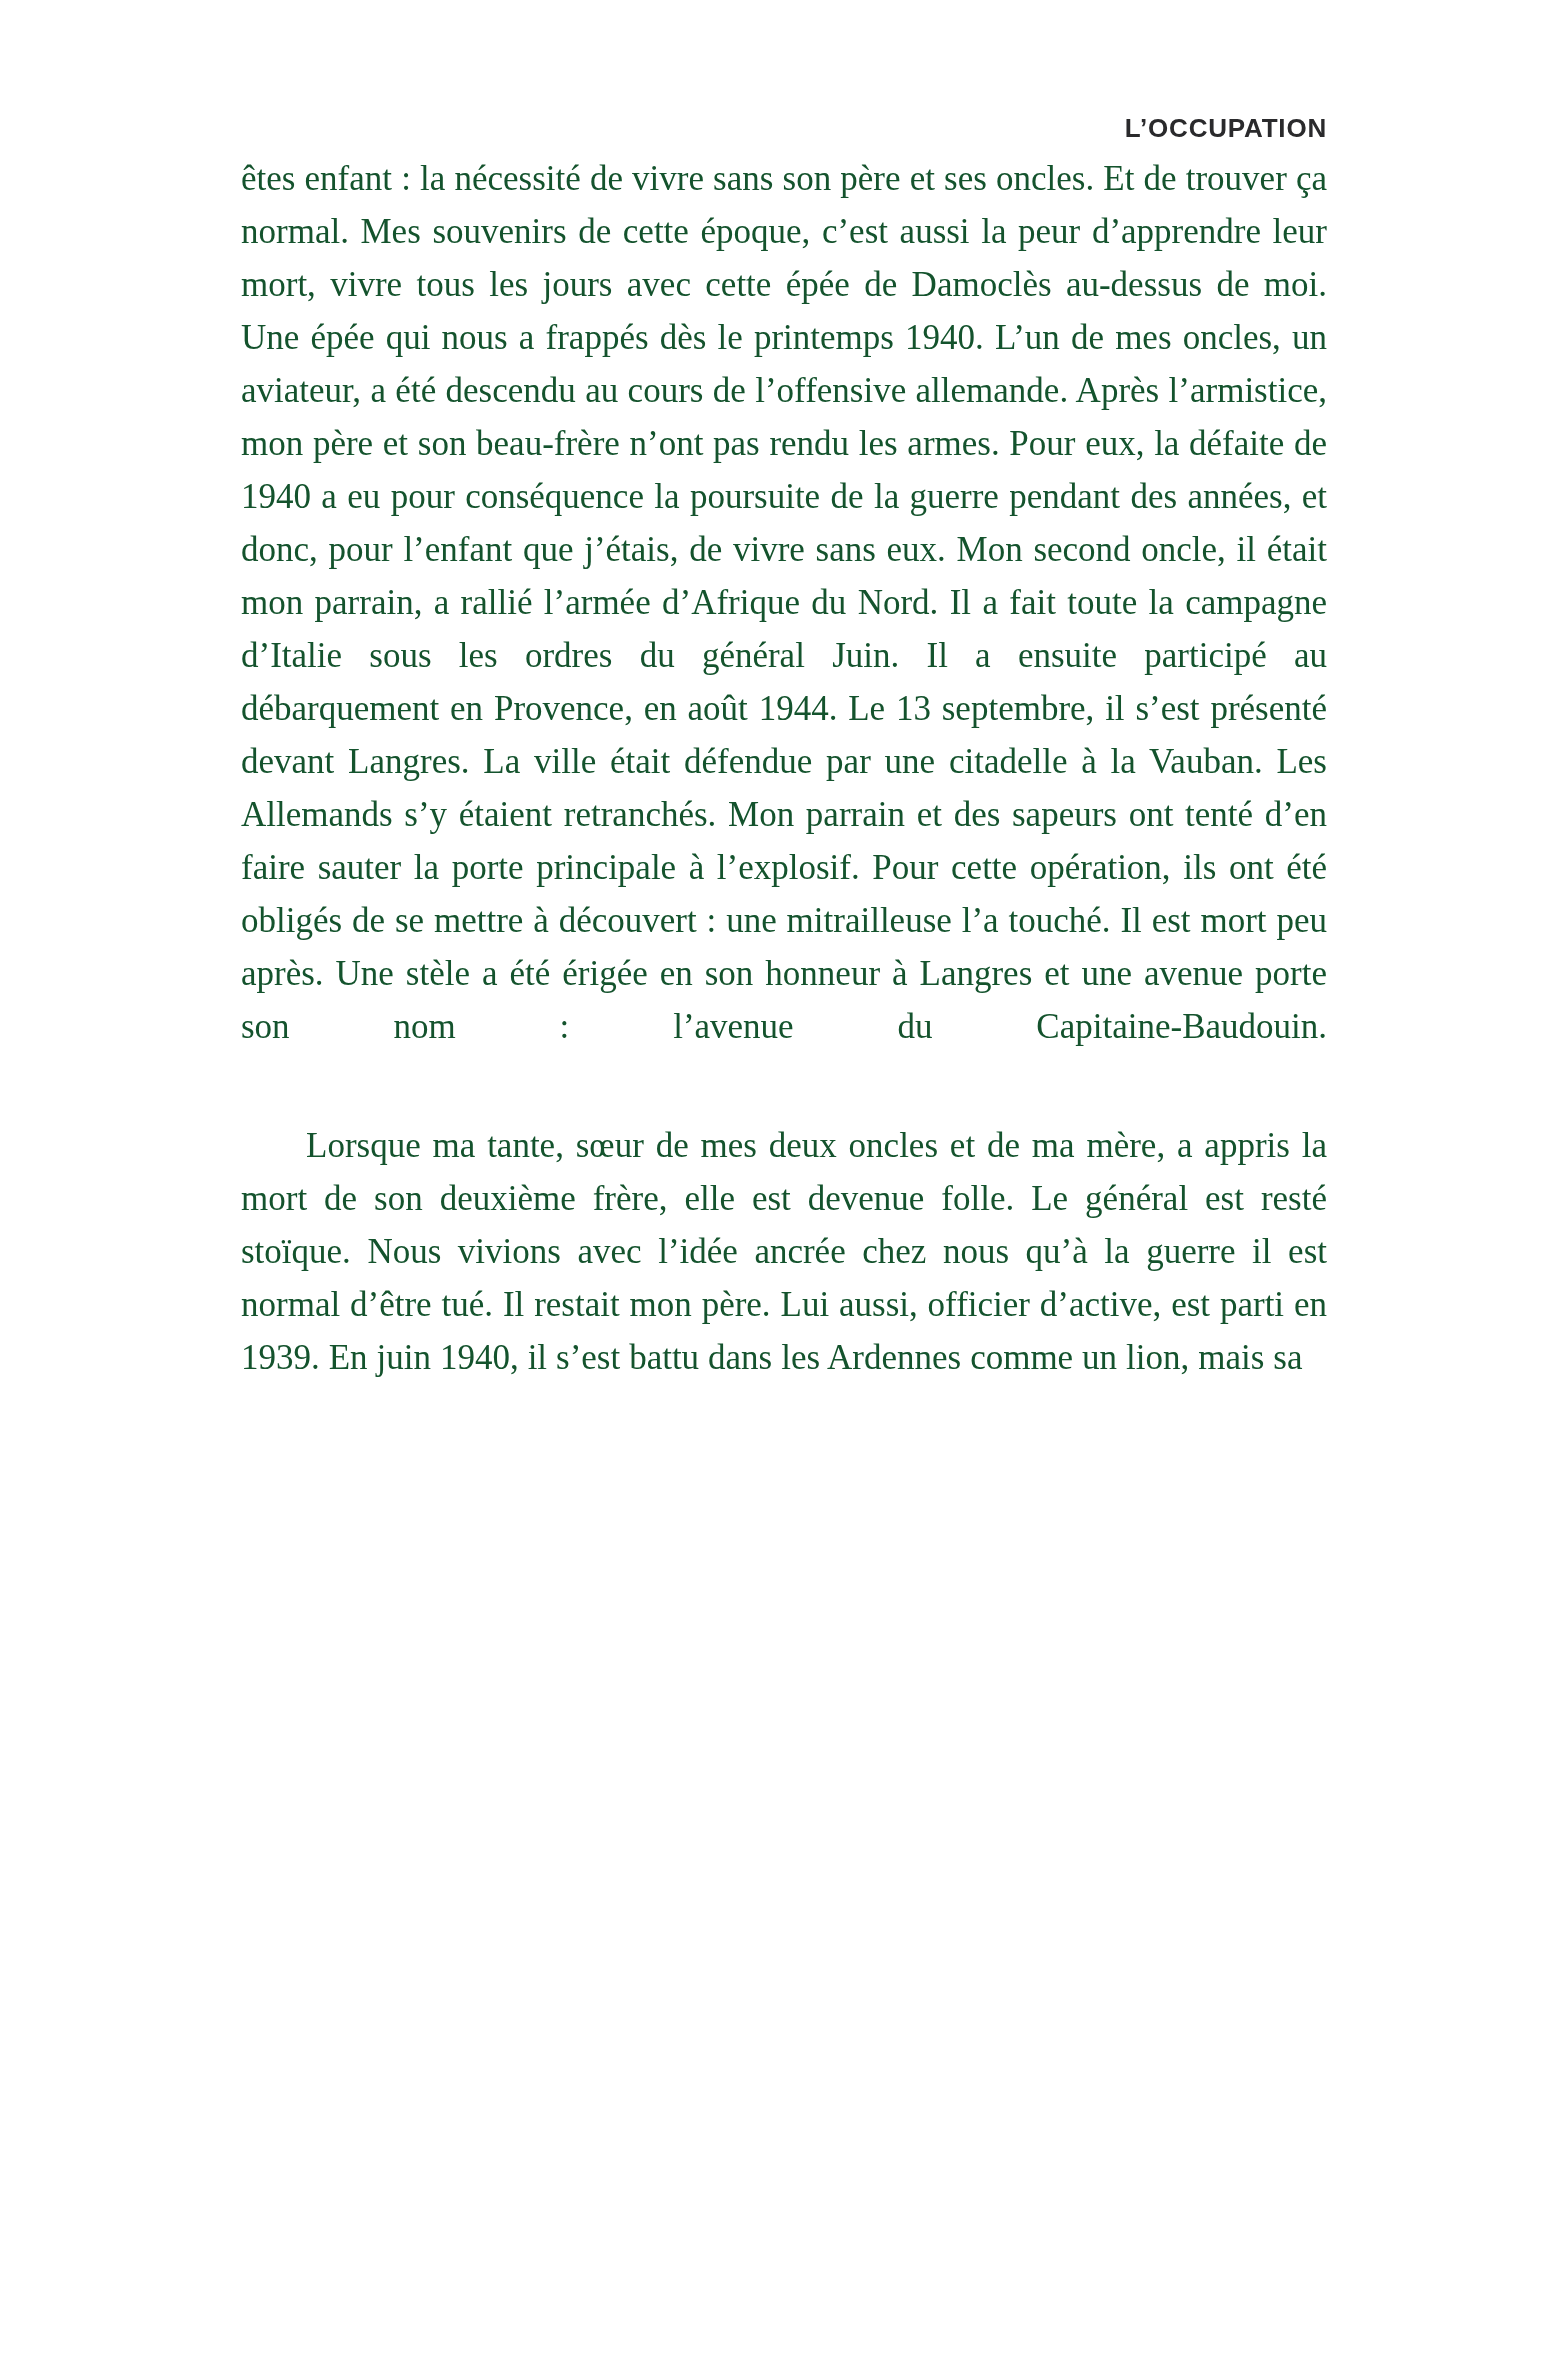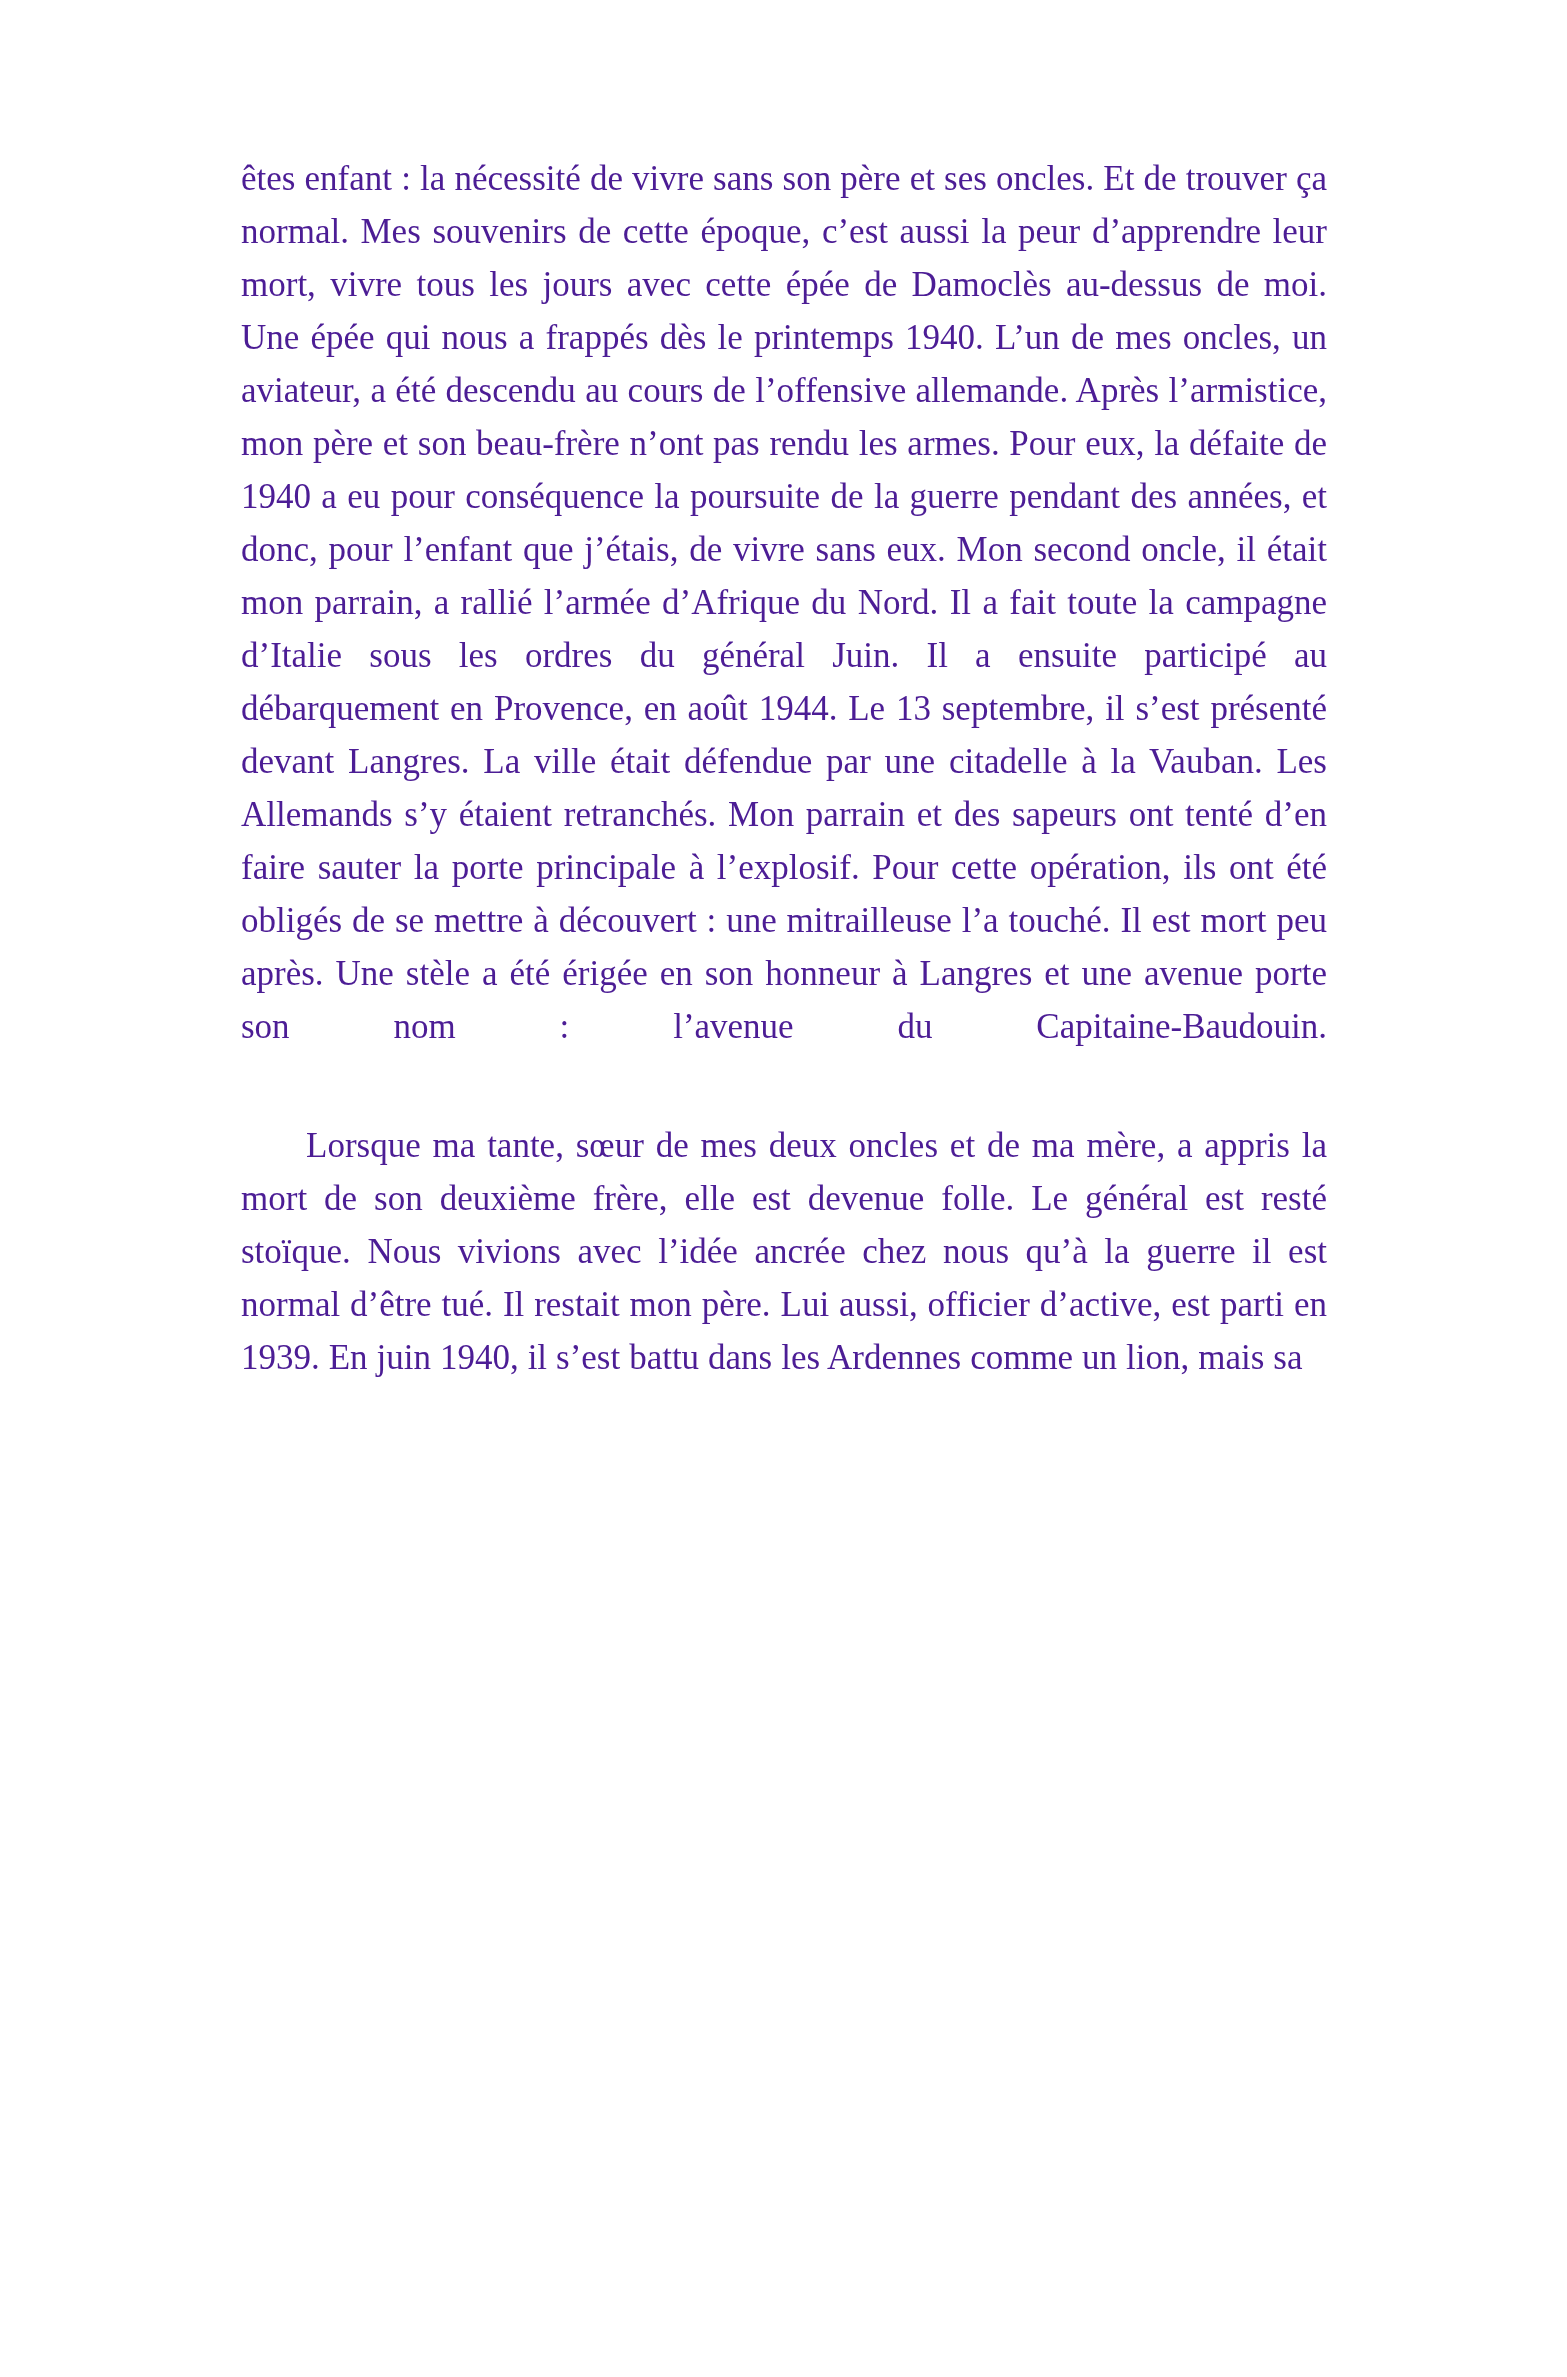--- a/index.html
+++ b/index.html
@@ -44,21 +44,21 @@
     left: 241px;
     width: 1086px;
   }
 
   .para {
     margin: 0;
     text-align: justify;
     text-justify: inter-word;
     font-size: 35px;
     line-height: 53px;
-    color: #4c1d95;
+    color: #14532d;
     -webkit-hyphens: none;
     hyphens: none;
     word-spacing: 0.2px;
   }
 
   .para.continued {
     text-indent: 0;
   }
 
   .para.indented {
@@ -86,20 +86,21 @@
     font-size: 32px;
     line-height: 1.2;
     color: #1a1a1a;
   }
 </style>
 </head>
 <body>
 
 <div class="page">
 
+  <div class="running-head">L’OCCUPATION</div>
 
   <div class="text-block">
 
     <p class="para continued">êtes enfant : la nécessité de vivre sans son père et ses oncles. Et de trouver ça normal. Mes souvenirs de cette époque, c’est aussi la peur d’apprendre leur mort, vivre tous les jours avec cette épée de Damoclès au-dessus de moi. Une épée qui nous a frappés dès le printemps 1940. L’un de mes oncles, un aviateur, a été descendu au cours de l’offensive allemande. Après l’armistice, mon père et son beau-frère n’ont pas rendu les armes. Pour eux, la défaite de 1940 a eu pour conséquence la poursuite de la guerre pendant des années, et donc, pour l’enfant que j’étais, de vivre sans eux. Mon second oncle, il était mon parrain, a rallié l’armée d’Afrique du Nord. Il a fait toute la campagne d’Italie sous les ordres du général Juin. Il a ensuite participé au débarquement en Provence, en août 1944. Le 13 septembre, il s’est présenté devant Langres. La ville était défendue par une citadelle à la Vauban. Les Allemands s’y étaient retranchés. Mon parrain et des sapeurs ont tenté d’en faire sauter la porte principale à l’explosif. Pour cette opération, ils ont été obligés de se mettre à découvert : une mitrailleuse l’a touché. Il est mort peu après. Une stèle a été érigée en son honneur à Langres et une avenue porte son nom : l’avenue du Capitaine-Baudouin.</p>
 
     <p class="para indented no-stretch">Lorsque ma tante, sœur de mes deux oncles et de ma mère, a appris la mort de son deuxième frère, elle est devenue folle. Le général est resté stoïque. Nous vivions avec l’idée ancrée chez nous qu’à la guerre il est normal d’être tué. Il restait mon père. Lui aussi, officier d’active, est parti en 1939. En juin 1940, il s’est battu dans les Ardennes comme un lion, mais sa</p>
 
   </div>
 
 

